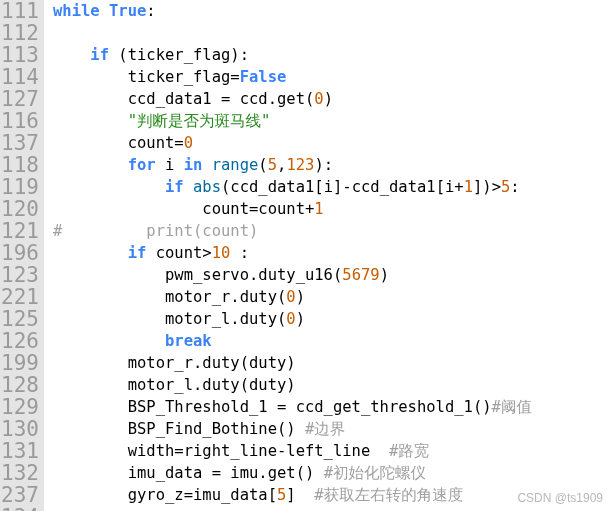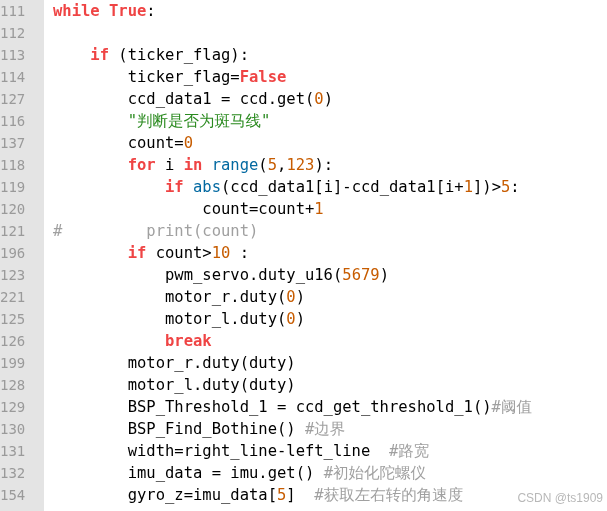--- a/index.html
+++ b/index.html
@@ -5,29 +5,29 @@
     html, body { margin: 0; padding: 0; }
     body {
       width: 607px; height: 511px; overflow: hidden;
       background: #ffffff;
       font-family: "DejaVu Sans Mono", "Liberation Mono", monospace;
       position: relative;
     }
     .editor { position: absolute; left: 0; top: 0; width: 607px; height: 511px; display: flex; }
     .gutter {
       width: 44px; background: #e4e4e4; color: #9a9a9a;
-      font-size: 14px; line-height: 22px; padding-top: 0px;
-      text-align: left; box-sizing: border-box; padding-right: 5px;
+      font-size: 21px; line-height: 22px; padding-top: 0px;
+      text-align: right; box-sizing: border-box; padding-right: 5px;
     }
     .code {
       flex: 1; font-size: 15.5px; line-height: 22px; color: #000;
       padding-left: 9px; white-space: pre;
     }
     .ln, .line { height: 22px; }
-    .kw { color: #ef4444; font-weight: bold; }
+    .kw { color: #3b82f6; font-weight: bold; }
     .num { color: #c75c00; }
     .str { color: #2a8a1f; }
     .cmt { color: #a0a0a0; }
     .bi { color: #0369a1; }
     .watermark {
       position: absolute; right: 4px; bottom: 6px;
       font-family: "Liberation Sans", sans-serif; font-size: 12px; color: #b8b8b8;
     }
   </style>
 </head>
@@ -50,18 +50,18 @@
       <div class="ln">123</div>
       <div class="ln">221</div>
       <div class="ln">125</div>
       <div class="ln">126</div>
       <div class="ln">199</div>
       <div class="ln">128</div>
       <div class="ln">129</div>
       <div class="ln">130</div>
       <div class="ln">131</div>
       <div class="ln">132</div>
-      <div class="ln">154</div>
+      <div class="ln">237</div>
       <div class="ln">134</div>
     </div>
   <div class="code" id="code"><div class="line"><span class="kw">while</span><span> </span><span class="kw">True</span><span>:</span></div><div class="line"></div><div class="line">    <span class="kw">if</span><span> (ticker_flag):</span></div><div class="line">        <span>ticker_flag=</span><span class="kw">False</span></div><div class="line">        <span>ccd_data1 = ccd.get(</span><span class="num">0</span><span>)</span></div><div class="line">        <span class="str">"判断是否为斑马线"</span></div><div class="line">        <span>count=</span><span class="num">0</span></div><div class="line">        <span class="kw">for</span><span> i </span><span class="kw">in</span><span> </span><span class="bi">range</span><span>(</span><span class="num">5</span><span>,</span><span class="num">123</span><span>):</span></div><div class="line">            <span class="kw">if</span><span> </span><span class="bi">abs</span><span>(ccd_data1[i]-ccd_data1[i+</span><span class="num">1</span><span>])&gt;</span><span class="num">5</span><span>:</span></div><div class="line">                <span>count=count+</span><span class="num">1</span></div><div class="line"><span class="cmt">#         print(count)</span></div><div class="line">        <span class="kw">if</span><span> count&gt;</span><span class="num">10</span><span> :</span></div><div class="line">            <span>pwm_servo.duty_u16(</span><span class="num">5679</span><span>)</span></div><div class="line">            <span>motor_r.duty(</span><span class="num">0</span><span>)</span></div><div class="line">            <span>motor_l.duty(</span><span class="num">0</span><span>)</span></div><div class="line">            <span class="kw">break</span></div><div class="line">        <span>motor_r.duty(duty)</span></div><div class="line">        <span>motor_l.duty(duty)</span></div><div class="line">        <span>BSP_Threshold_1 = ccd_get_threshold_1()</span><span class="cmt">#阈值</span></div><div class="line">        <span>BSP_Find_Bothine() </span><span class="cmt">#边界</span></div><div class="line">        <span>width=right_line-left_line  </span><span class="cmt">#路宽</span></div><div class="line">        <span>imu_data = imu.get() </span><span class="cmt">#初始化陀螺仪</span></div><div class="line">        <span>gyro_z=imu_data[</span><span class="num">5</span><span>]  </span><span class="cmt">#获取左右转的角速度</span></div><div class="line"></div></div>
 </div>
 <div class="watermark">CSDN @ts1909</div>
 
 </body></html>

